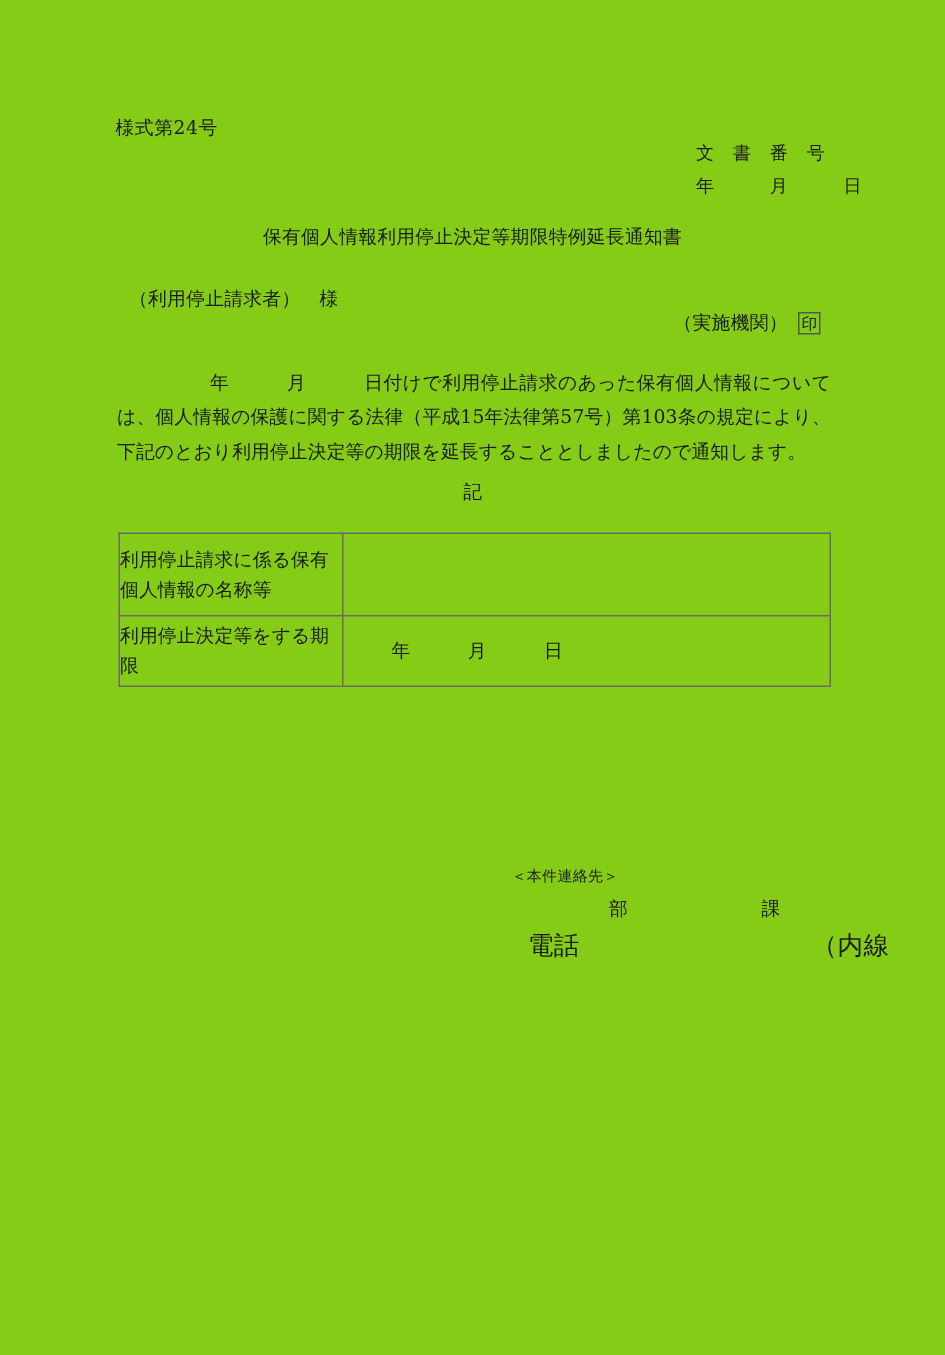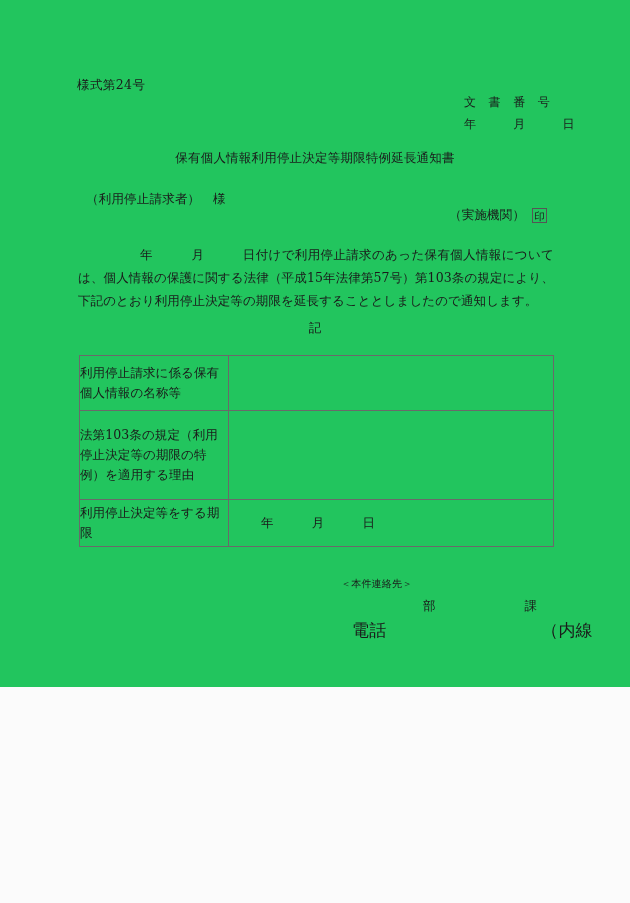--- a/index.html
+++ b/index.html
@@ -11,22 +11,22 @@
     height: 903px;
     background: #fbfbfb;
     font-family: "Liberation Serif", "DejaVu Serif", serif;
     color: #1a1a1a;
     overflow: hidden;
   }
 
   #page {
     position: relative;
     width: 630px;
-    height: 687px;
-    background: #22c55e;
+    height: 903px;
+    background: #84cc16;
   }
 
   
   .abs { position: absolute; white-space: pre; }
   .jp  { font-family: "DejaVu Serif", "Liberation Serif", serif; }
 
   
   #form-number {
     left: 77px;
     top: 77px;
@@ -143,21 +143,21 @@
   }
 
   
   #contact-heading {
     left: 341px;
     top: 577px;
     font-size: 10px;
     letter-spacing: 0.2px;
   }
   #contact-dept {
-    left: 423px;
+    left: 406px;
     top: 598px;
     font-size: 12.5px;
     letter-spacing: 0.2px;
   }
   #contact-phone {
     left: 352px;
     top: 619px;
     font-size: 17px;
     letter-spacing: 0.2px;
   }
@@ -183,24 +183,20 @@
   </div>
 
   <div class="jp" id="body-text">年　　　月　　　日付けで利用停止請求のあった保有個人情報については、個人情報の保護に関する法律（平成15年法律第57号）第103条の規定により、下記のとおり利用停止決定等の期限を延長することとしましたので通知します。</div>
 
   <div class="abs jp" id="ki-mark">記</div>
 
   <table id="form-table">
     <tbody>
       <tr class="row-name">
         <td class="label-cell jp">利用停止請求に係る保有個人情報の名称等</td>
-        <td class="value-cell jp"></td>
-      </tr>
-      <tr class="row-reason">
-        <td class="label-cell jp">法第103条の規定（利用停止決定等の期限の特例）を適用する理由</td>
         <td class="value-cell jp"></td>
       </tr>
       <tr class="row-deadline">
         <td class="label-cell jp">利用停止決定等をする期限</td>
         <td class="value-cell jp">
           <span class="deadline-value">年　　　月　　　日</span>
         </td>
       </tr>
     </tbody>
   </table>

